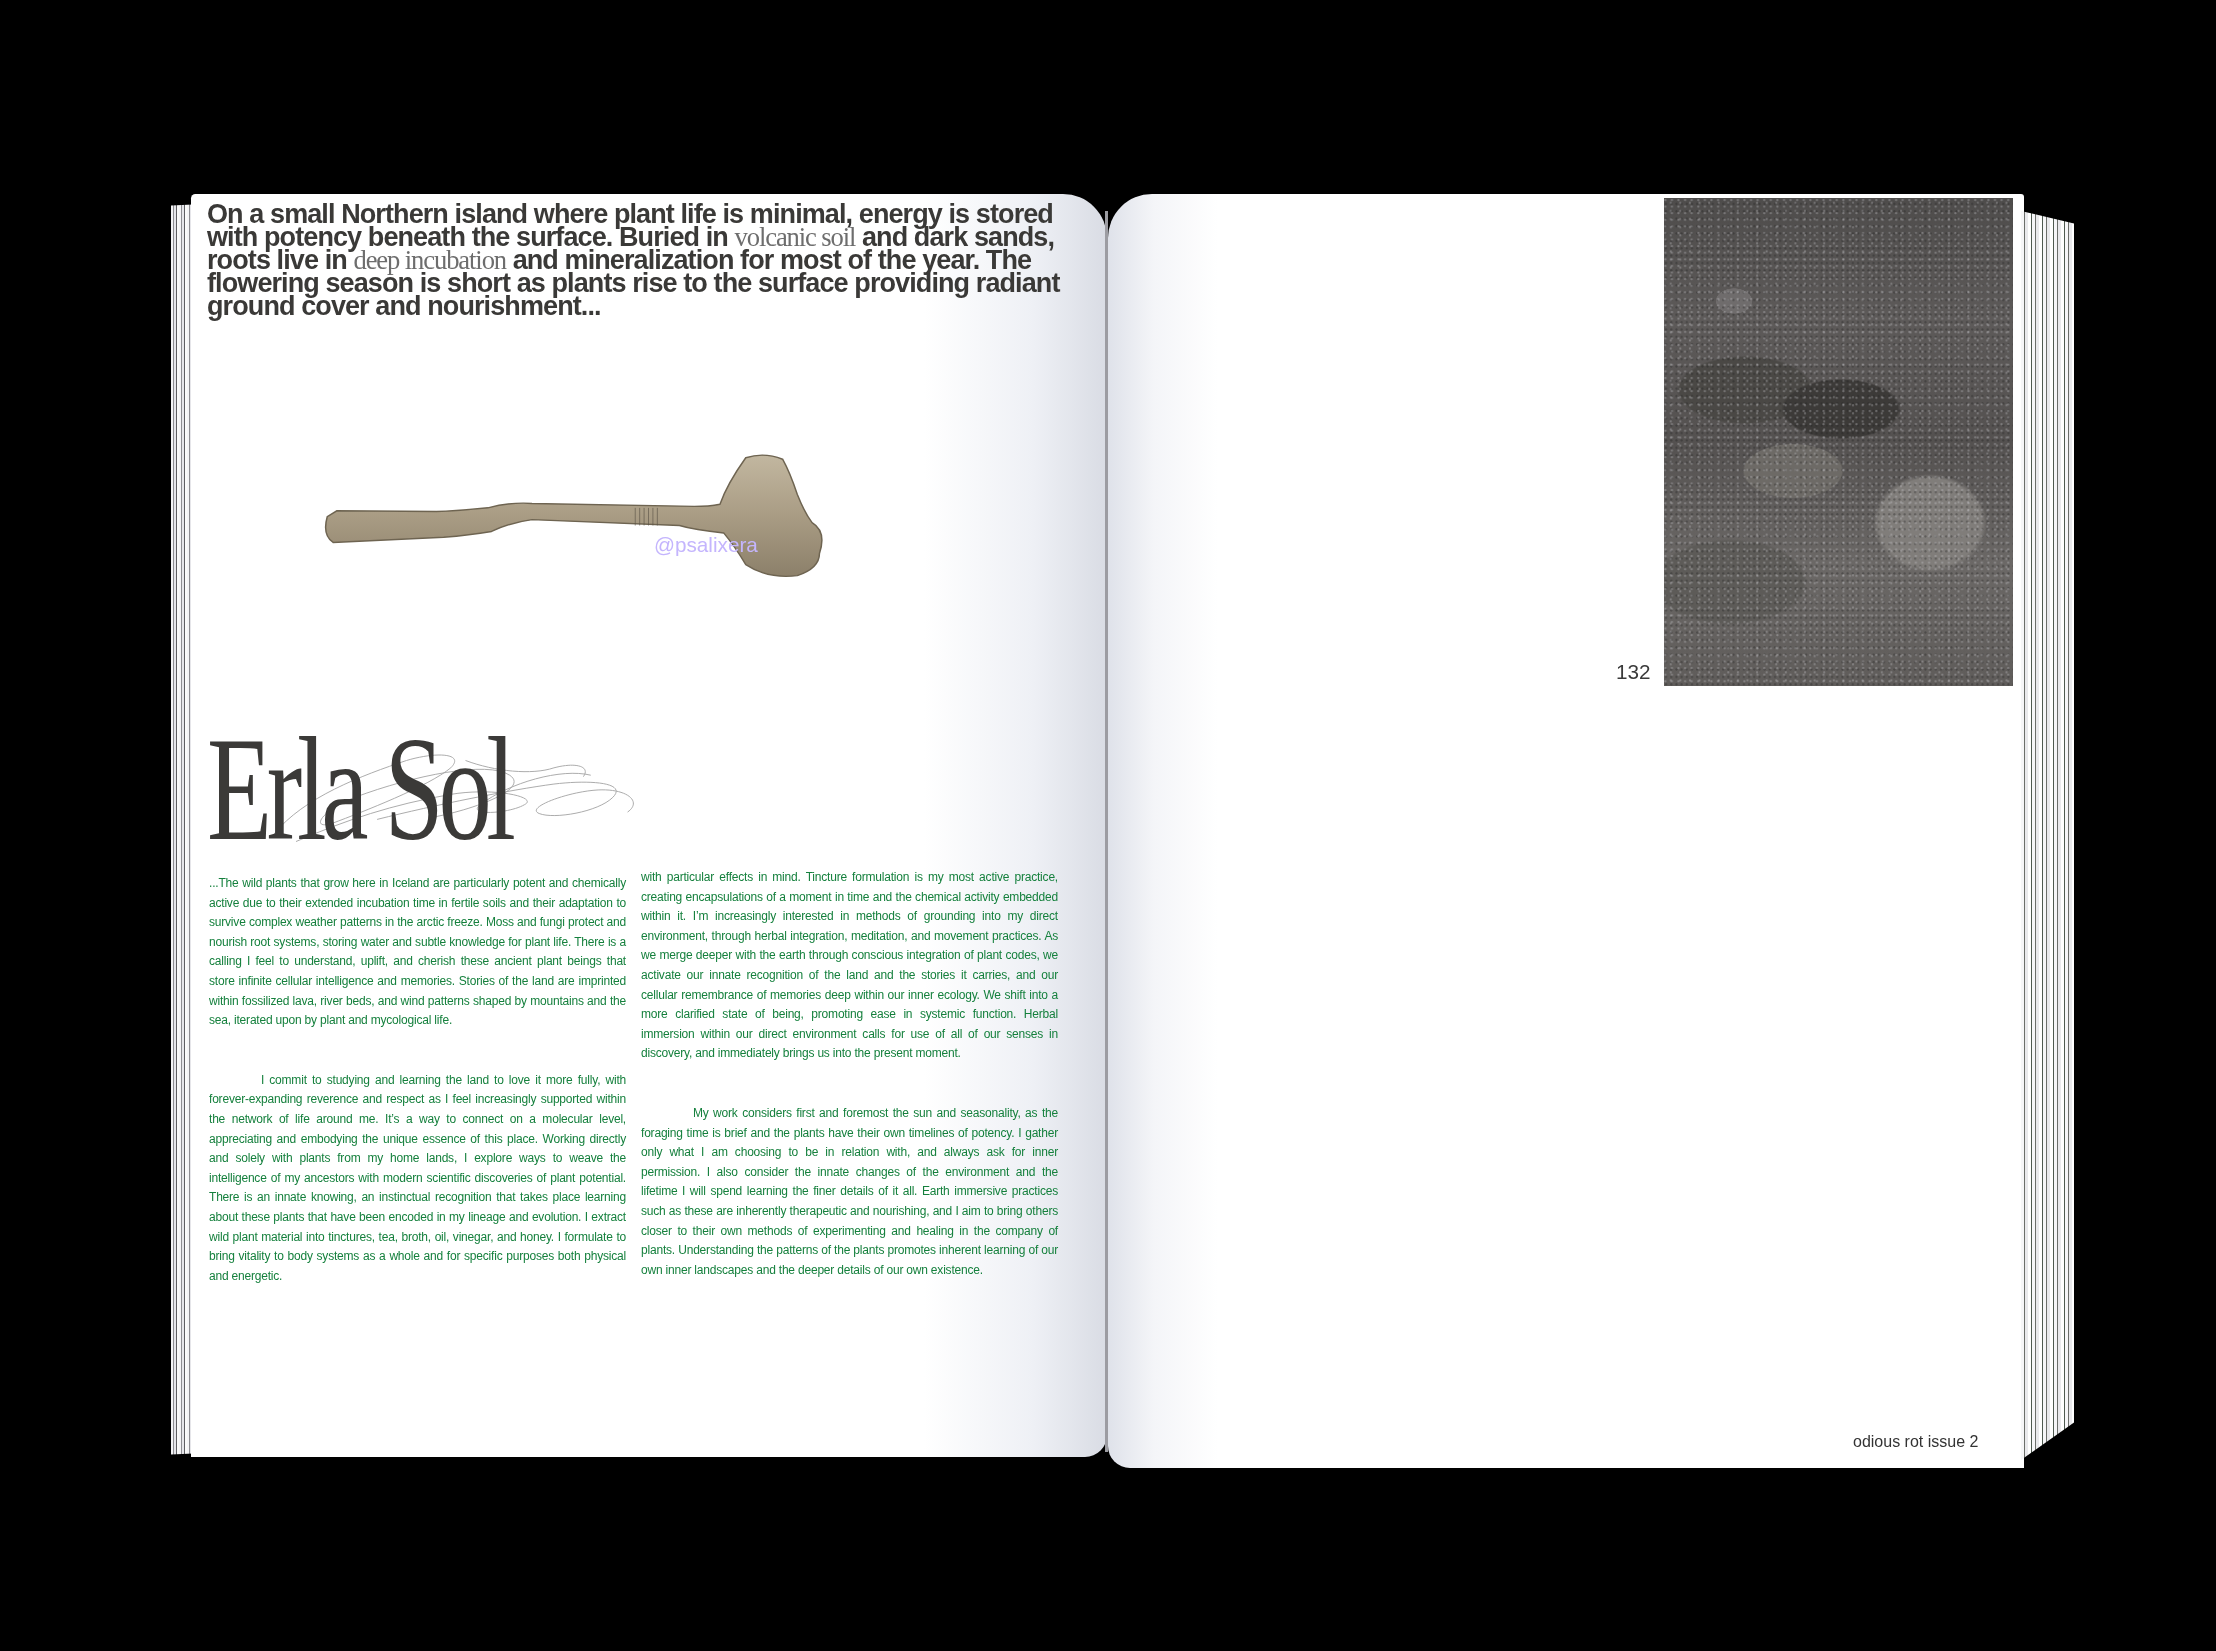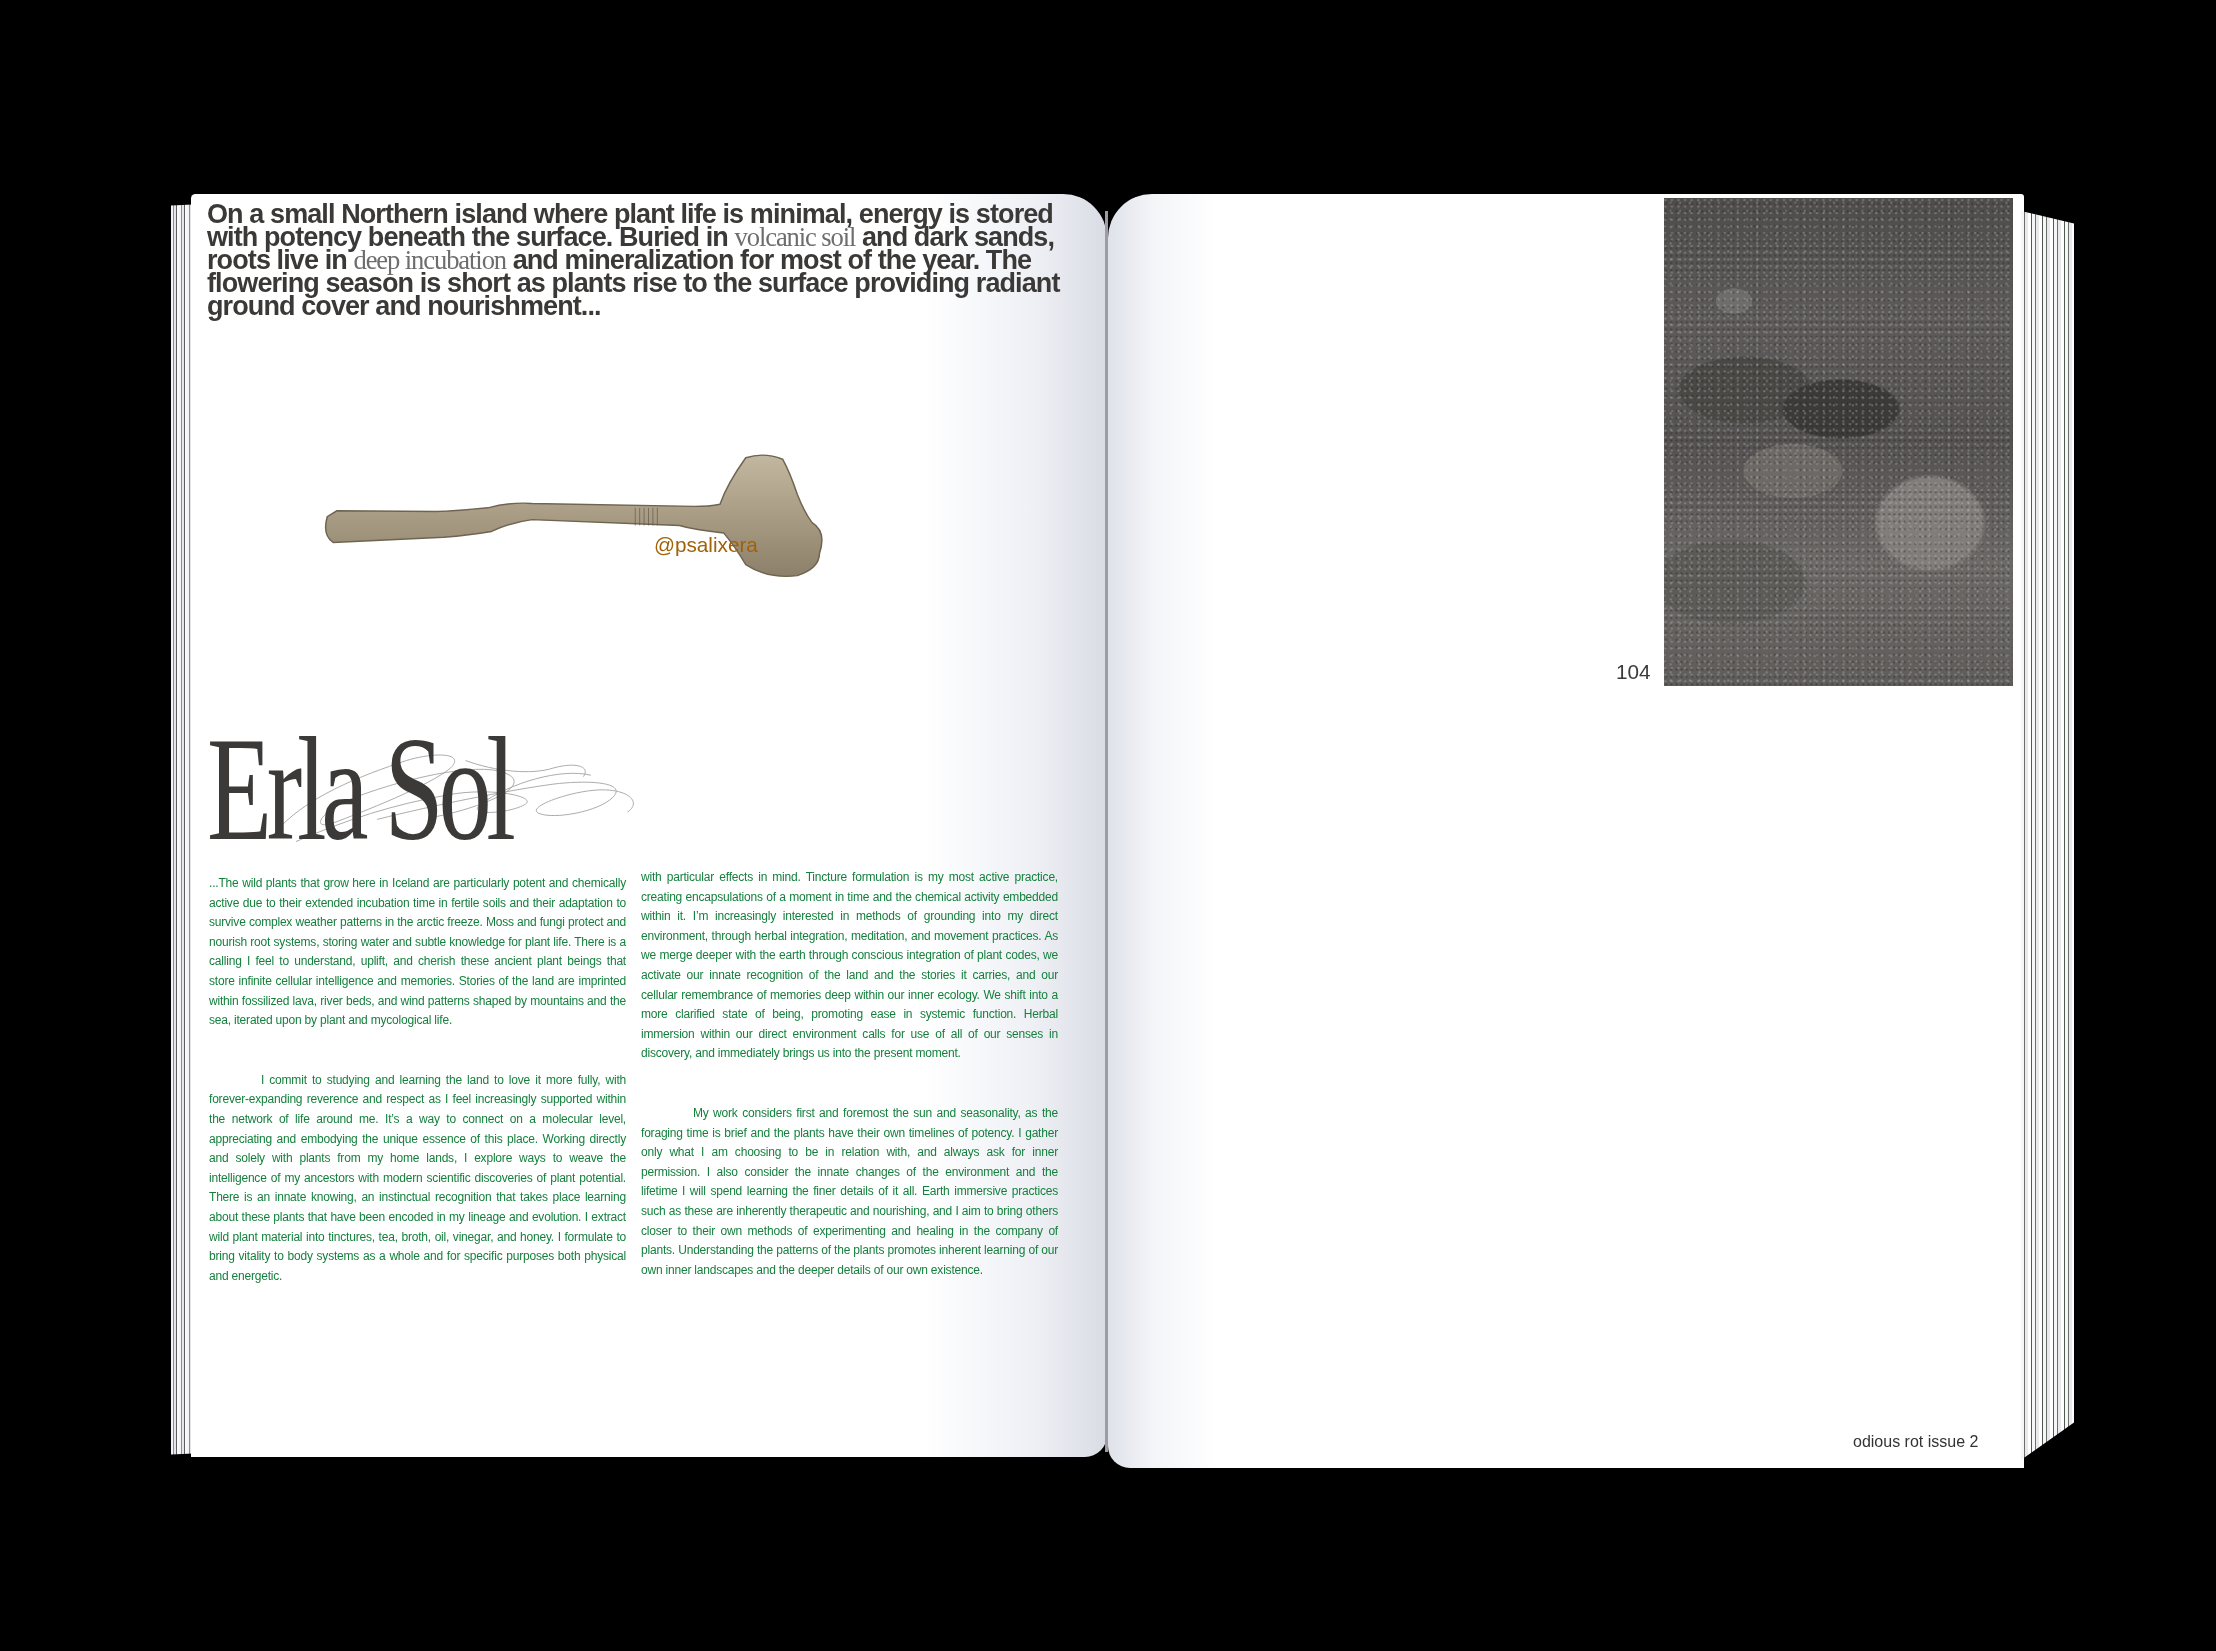--- a/index.html
+++ b/index.html
@@ -41,21 +41,21 @@
   .intro .serif-light {
     font-family:"Liberation Serif", serif; font-weight:400;
     color:#6d6d6d; letter-spacing:-1.1px; font-size:26.6px;
   }
 
   .artifact {
     position:absolute; left:310px; top:443px; width:621px; height:140px;
   }
   .credit {
     position:absolute; left:654px; top:533px;
-    font-family:"Liberation Sans", sans-serif; font-size:20.7px; color:#a16207;
+    font-family:"Liberation Sans", sans-serif; font-size:20.7px; color:#c4b5fd;
   }
 
   .title-wrap { position:absolute; left:207px; top:731px; width:458px; height:140px; }
   .scribble { position:absolute; left:37px; top:0; width:443px; height:140px; }
   .title {
     position:absolute; left:0; top:-16.3px;
     font-family:"Liberation Serif", serif; font-weight:400;
     font-size:148px; line-height:148px; letter-spacing:-7.4px;
     color:#3b3a38; transform: scaleX(0.72); transform-origin:left top;
     white-space:nowrap;
@@ -151,15 +151,15 @@
 <div class="col col-1">
   <p>...The wild plants that grow here in Iceland are particularly potent and chemically active due to their extended incubation time in fertile soils and their adaptation to survive complex weather patterns in the arctic freeze. Moss and fungi protect and nourish root systems, storing water and subtle knowledge for plant life. There is a calling I feel to understand, uplift, and cherish these ancient plant beings that store infinite cellular intelligence and memories. Stories of the land are imprinted within fossilized lava, river beds, and wind patterns shaped by mountains and the sea, iterated upon by plant and mycological life.</p>
   <p class="indent">I commit to studying and learning the land to love it more fully, with forever-expanding reverence and respect as I feel increasingly supported within the network of life around me. It’s a way to connect on a molecular level, appreciating and embodying the unique essence of this place. Working directly and solely with plants from my home lands, I explore ways to weave the intelligence of my ancestors with modern scientific discoveries of plant potential. There is an innate knowing, an instinctual recognition that takes place learning about these plants that have been encoded in my lineage and evolution. I extract wild plant material into tinctures, tea, broth, oil, vinegar, and honey. I formulate to bring vitality to body systems as a whole and for specific purposes both physical and energetic.</p>
 </div>
 <div class="col col-2">
   <p>with particular effects in mind. Tincture formulation is my most active practice, creating encapsulations of a moment in time and the chemical activity embedded within it. I’m increasingly interested in methods of grounding into my direct environment, through herbal integration, meditation, and movement practices. As we merge deeper with the earth through conscious integration of plant codes, we activate our innate recognition of the land and the stories it carries, and our cellular remembrance of memories deep within our inner ecology. We shift into a more clarified state of being, promoting ease in systemic function. Herbal immersion within our direct environment calls for use of all of our senses in discovery, and immediately brings us into the present moment.</p>
   <p class="indent">My work considers first and foremost the sun and seasonality, as the foraging time is brief and the plants have their own timelines of potency. I gather only what I am choosing to be in relation with, and always ask for inner permission. I also consider the innate changes of the environment and the lifetime I will spend learning the finer details of it all. Earth immersive practices such as these are inherently therapeutic and nourishing, and I aim to bring others closer to their own methods of experimenting and healing in the company of plants. Understanding the patterns of the plants promotes inherent learning of our own inner landscapes and the deeper details of our own existence.</p>
 </div>
 
 <div class="photo"></div>
-<div class="page-number">104</div>
+<div class="page-number">132</div>
 <div class="footer">odious rot issue 2</div>
 
 
 </body></html>

